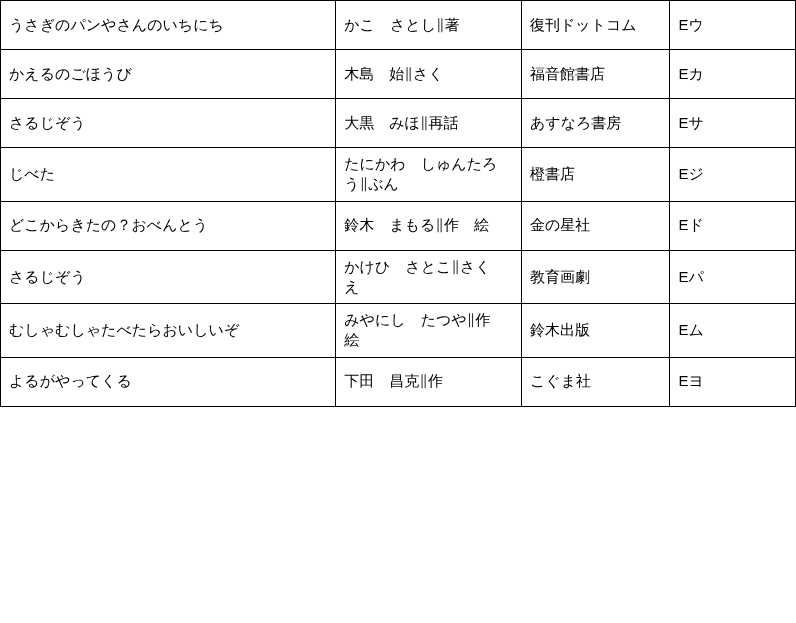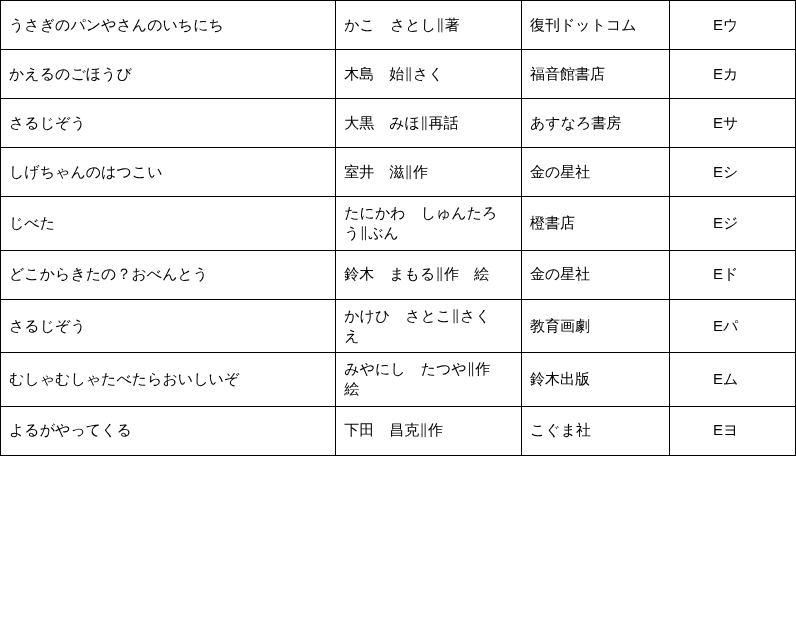--- a/index.html
+++ b/index.html
@@ -23,21 +23,21 @@
     padding: 6px 22px 6px 8px;
     font-size: 15px;
     line-height: 1.35;
     vertical-align: middle;
     word-wrap: break-word;
     overflow-wrap: break-word;
   }
   .col-title   { width: 334px; }
   .col-author  { width: 185px; }
   .col-pub     { width: 148px; }
-  .col-code    { width: 125px; text-align: center; }
+  .col-code    { width: 125px; }
 
   .book-table tr { height: 49px; }
 </style>
 </head>
 <body>
 
 <table class="book-table">
   <colgroup>
     <col class="col-title">
     <col class="col-author">
@@ -55,26 +55,20 @@
       <td>かえるのごほうび</td>
       <td>木島　始∥さく</td>
       <td>福音館書店</td>
       <td class="col-code">Eカ</td>
     </tr>
     <tr>
       <td>さるじぞう</td>
       <td>大黒　みほ∥再話</td>
       <td>あすなろ書房</td>
       <td class="col-code">Eサ</td>
-    </tr>
-    <tr>
-      <td>しげちゃんのはつこい</td>
-      <td>室井　滋∥作</td>
-      <td>金の星社</td>
-      <td class="col-code">Eシ</td>
     </tr>
     <tr>
       <td>じべた</td>
       <td>たにかわ　しゅんたろう∥ぶん</td>
       <td>橙書店</td>
       <td class="col-code">Eジ</td>
     </tr>
     <tr>
       <td>どこからきたの？おべんとう</td>
       <td>鈴木　まもる∥作　絵</td>

